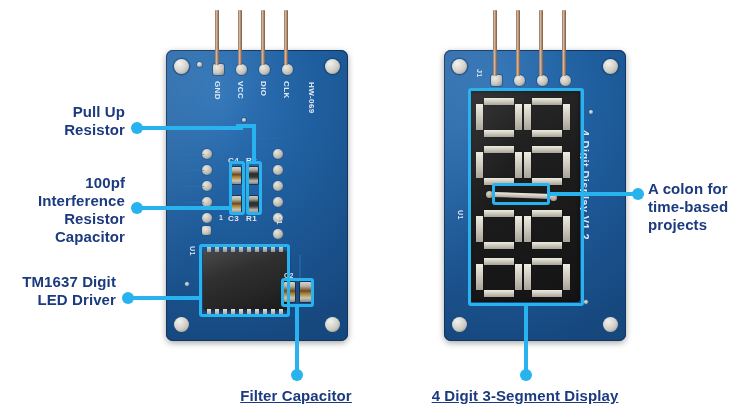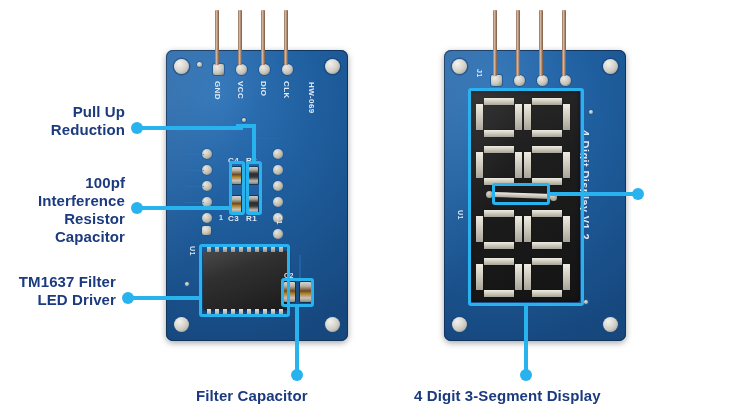--- a/index.html
+++ b/index.html
@@ -17,21 +17,21 @@
     position:absolute;
     color:#1b3a7f;
     font-weight:bold;
     font-size:15px;
     line-height:18px;
     letter-spacing:.1px;
     white-space:pre-line;
   }
   .callout.r{text-align:right;}
   .callout.l{text-align:left;}
-  .callout.c{}
+  .callout.c{text-align:center;text-decoration:underline;}
 
   
   .lead{position:absolute;background:#29b3ee;}
   .lead.h{height:4px;}
   .lead.v{width:4px;}
   .dot{position:absolute;width:12px;height:12px;border-radius:50%;background:#29b3ee;}
 
   
   .board{
     position:absolute;
@@ -296,28 +296,31 @@
   <div class="dot" style="left:291px;top:369px;"></div>
   <div class="lead v" style="left:295px;top:304px;height:68px;"></div>
 
   <div class="dot" style="left:520px;top:369px;"></div>
   <div class="lead v" style="left:524px;top:303px;height:69px;"></div>
 
   <div class="dot" style="left:632px;top:188px;"></div>
   <div class="lead h" style="left:548px;top:192px;width:88px;"></div>
 
   <div class="callout r" style="left:10px;top:103px;width:115px;">Pull Up
-Reduction</div>
+Resistor</div>
 
   <div class="callout r" style="left:0px;top:174px;width:125px;">100pf
 Interference
 Resistor
 Capacitor</div>
 
-  <div class="callout r" style="left:0px;top:273px;width:116px;">TM1637 Filter
+  <div class="callout r" style="left:0px;top:273px;width:116px;">TM1637 Digit
 LED Driver</div>
 
   <div class="callout c" style="left:196px;top:387px;width:200px;">Filter Capacitor</div>
 
   <div class="callout c" style="left:414px;top:387px;width:222px;">4 Digit 3-Segment Display</div>
 
+  <div class="callout l" style="left:648px;top:180px;width:100px;">A colon for
+time-based
+projects</div>
 
 </div>
 
 </body></html>

